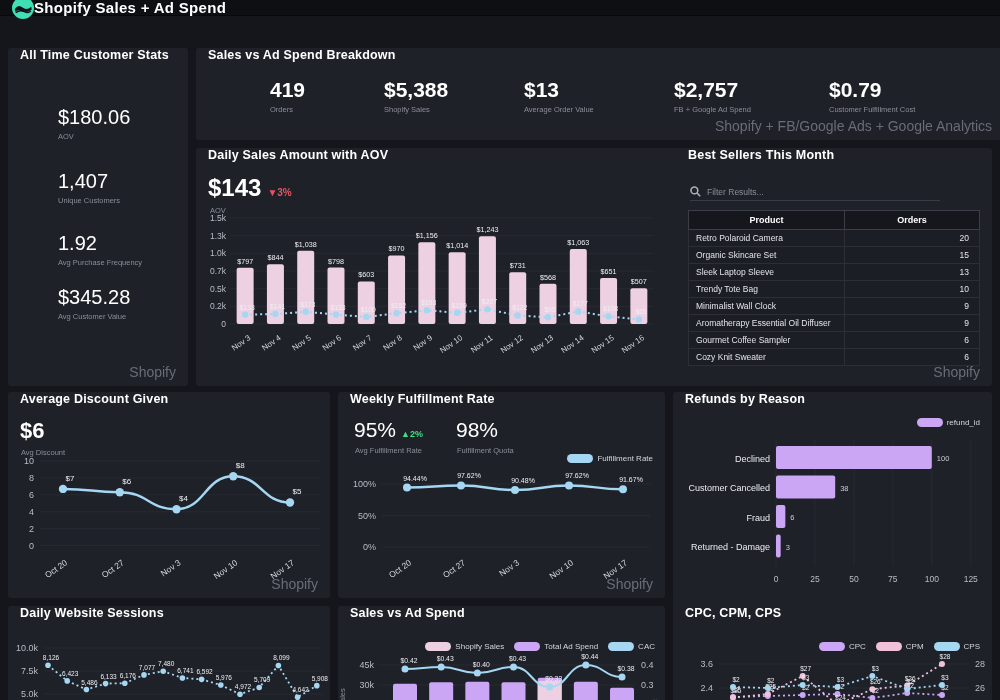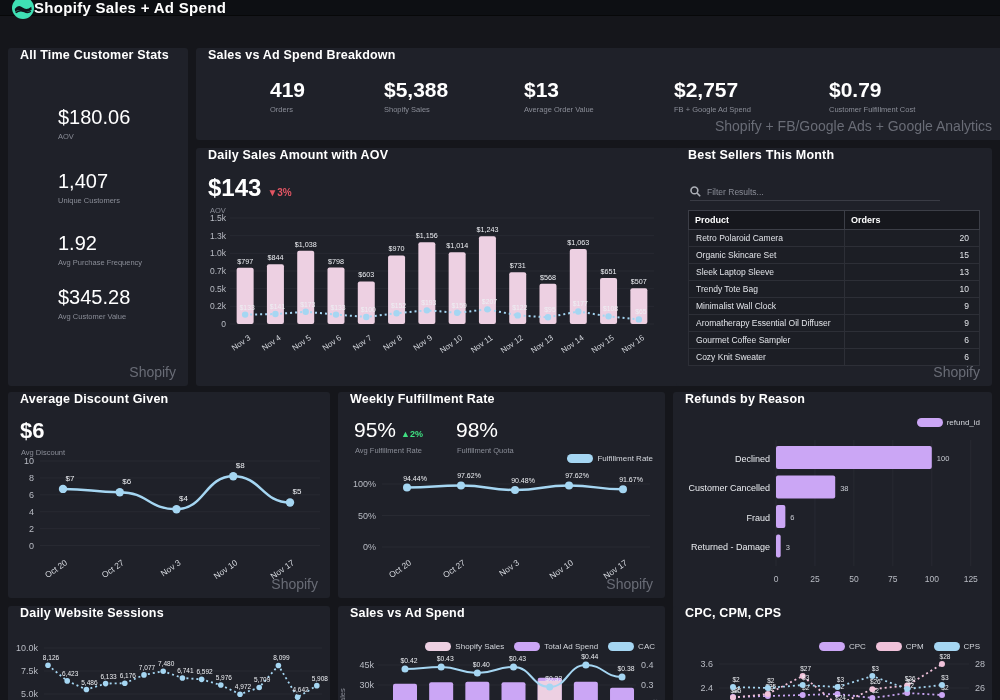--- a/index.html
+++ b/index.html
@@ -23,21 +23,21 @@
 .delta-down{font-size:10px;font-weight:bold;color:#e25563;margin-left:6px}
 .delta-up{font-size:9px;font-weight:bold;color:#3fe081;margin-left:5px}
 .kpi-lbl{position:absolute;font-size:7.5px;color:#8a8d97}
 .legend{position:absolute;font-size:8px;color:#d3d6dc;display:flex;align-items:center;gap:10px;white-space:nowrap}
 .legend .item{display:flex;align-items:center;gap:4px}
 .pill{display:inline-block;width:26px;height:9px;border-radius:5px}
 .filter{position:absolute;left:14px;top:38px;display:flex;align-items:flex-end;gap:6px;width:250px;border-bottom:1px solid #3a3c45;padding-bottom:3px}
 .filter input{background:transparent;border:none;outline:none;color:#cfd2d8;font-size:8.5px;width:220px;font-family:"Liberation Sans",sans-serif}
 .filter input::placeholder{color:#8a8d97}
 .bs-table{position:absolute;left:12px;top:62px;width:292px;border-collapse:collapse;font-size:8.5px}
-.bs-table th{border:1px solid #3c3e47;background:#16171d;padding:4px 6px;font-size:9px;text-align:left}
+.bs-table th{border:1px solid #3c3e47;background:#16171d;padding:4px 6px;font-size:9px;text-align:center}
 .bs-table td{border:1px solid #2d2f37;padding:3px 7px;background:#1c1e25;color:#e2e4e9}
 .bs-table td.num{text-align:right;padding-right:10px}
 svg text{font-family:"Liberation Sans",sans-serif}
 </style>
 </head>
 <body>
 
 <div class="topbar">
   <svg class="logo" viewBox="0 0 24 24">
     <circle cx="12" cy="12" r="12" fill="#3fe0b4"></circle>

